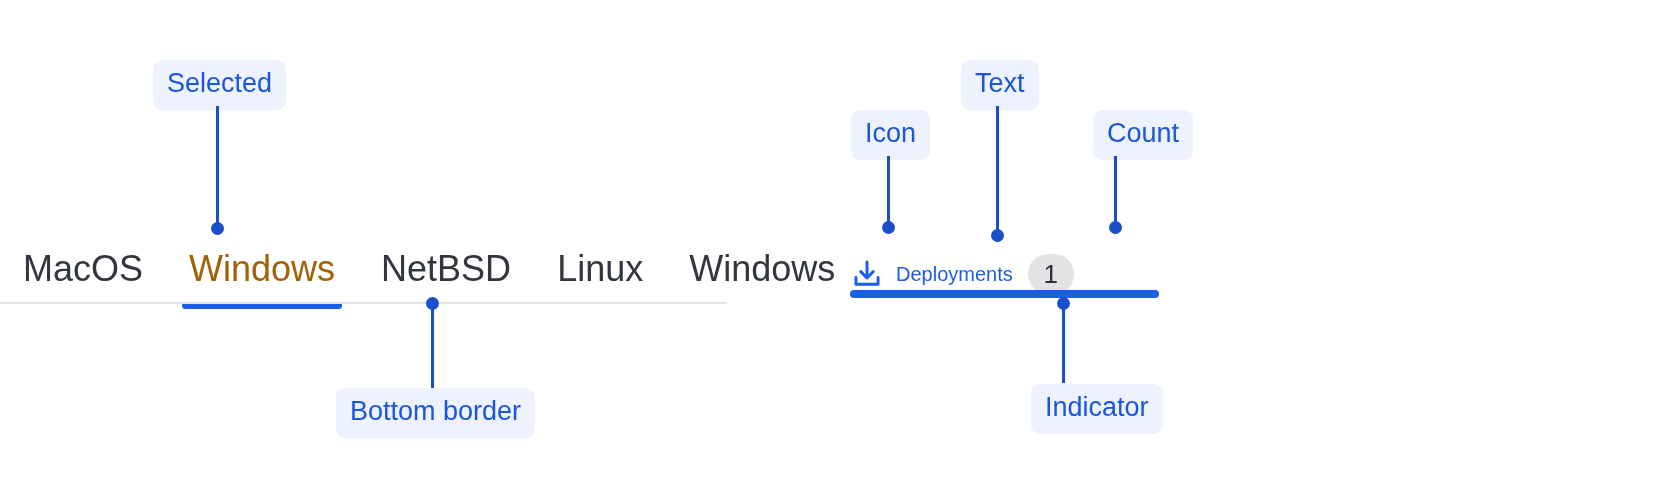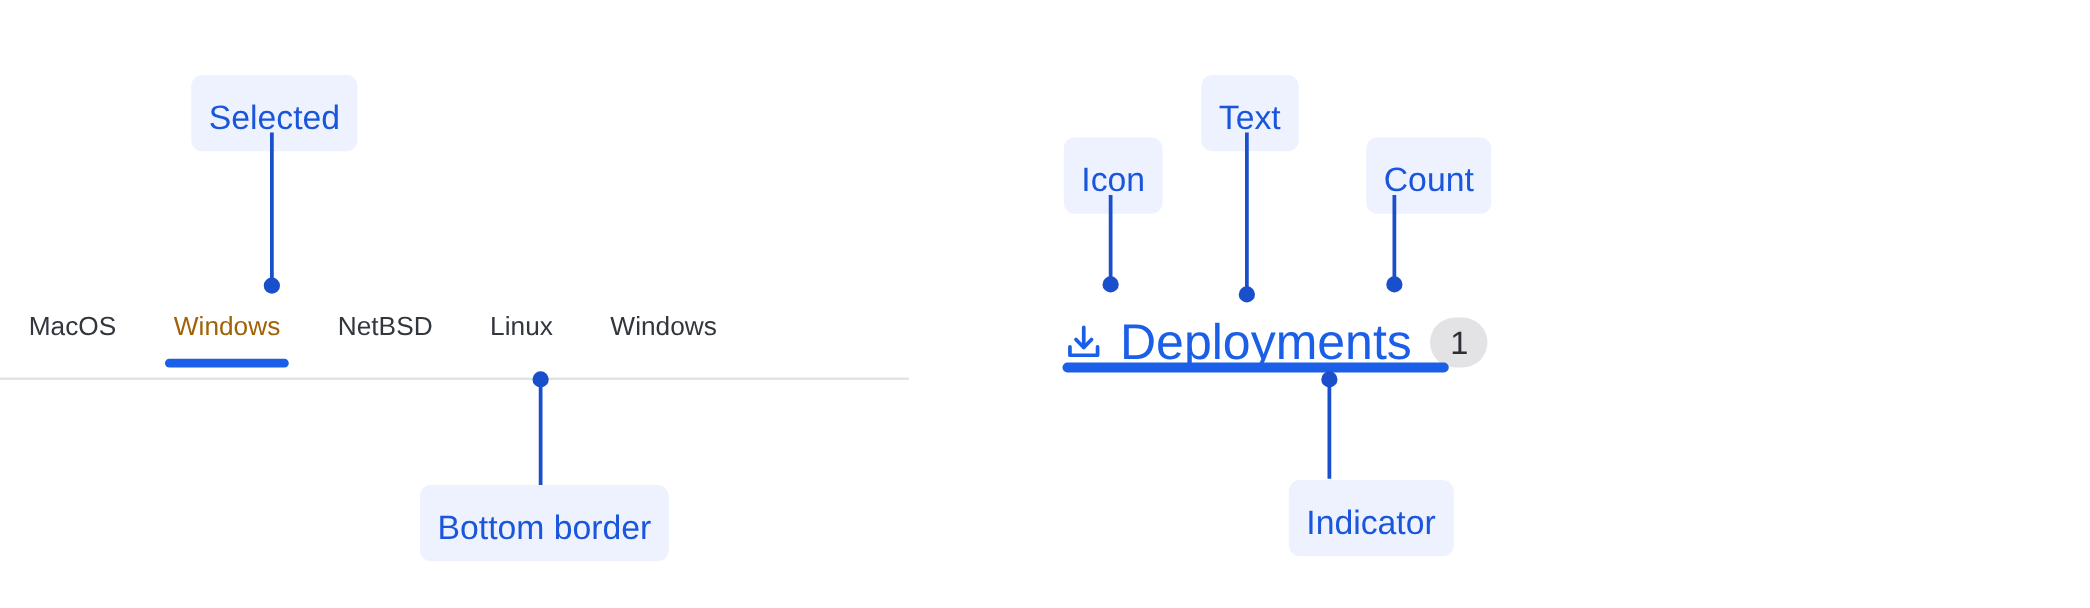--- a/index.html
+++ b/index.html
@@ -16,21 +16,21 @@
     overflow: hidden;
   }
 
   
   .callout {
     position: absolute;
     background: #EDF2FE;
     color: #1A56DB;
     font-size: 27px;
     line-height: 1;
-    padding: 21px 14px 13px;
+    padding: 10px 14px 13px;
     border-radius: 9px;
     white-space: nowrap;
     font-family: "Liberation Sans", sans-serif;
   }
 
   
   .leader {
     position: absolute;
     width: 3px;
     background: #1A4FCB;
@@ -52,21 +52,21 @@
     height: 68px;
   }
   #left-tabs .tab-row {
     position: absolute;
     left: 0;
     top: 0;
     display: flex;
     align-items: flex-start;
   }
   .tab {
-    font-size: 21px;
+    font-size: 36px;
     line-height: 1;
     padding: 8px 23px 26px;
     color: #32363D;
     position: relative;
     font-family: "Liberation Sans", sans-serif;
   }
   .tab.active { color: #a16207; }
   .tab .underline {
     position: absolute;
     left: 16px;
@@ -96,21 +96,21 @@
     align-items: center;
   }
   #dep-icon {
     width: 34px;
     height: 34px;
     flex: 0 0 34px;
     margin-right: 12px;
     display: block;
   }
   #dep-label {
-    font-size: 40px;
+    font-size: 20px;
     line-height: 1;
     color: #1B5EE8;
     white-space: nowrap;
     font-family: "Liberation Sans", sans-serif;
   }
   #dep-count {
     margin-left: 15px;
     background: #E3E3E5;
     color: #2C2F35;
     font-size: 26px;

